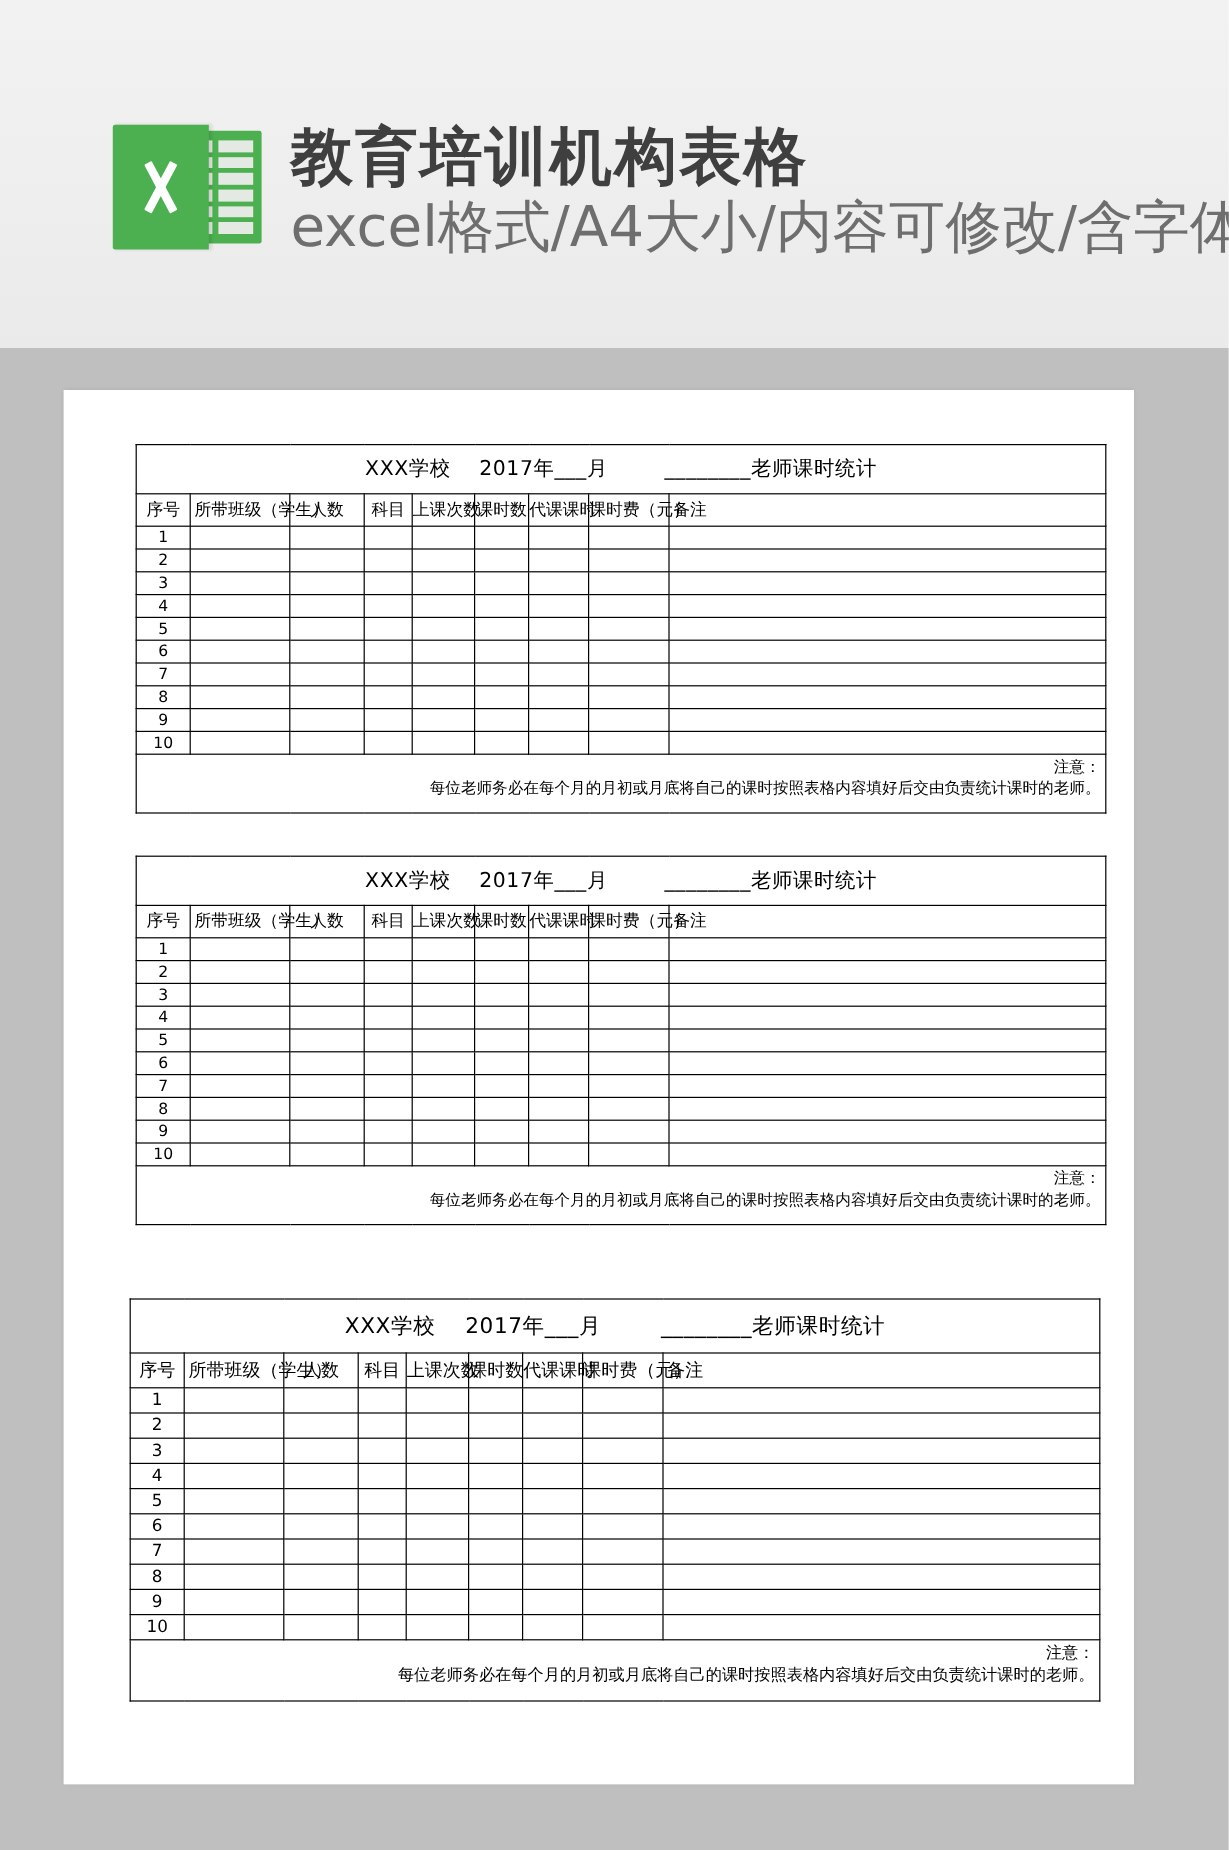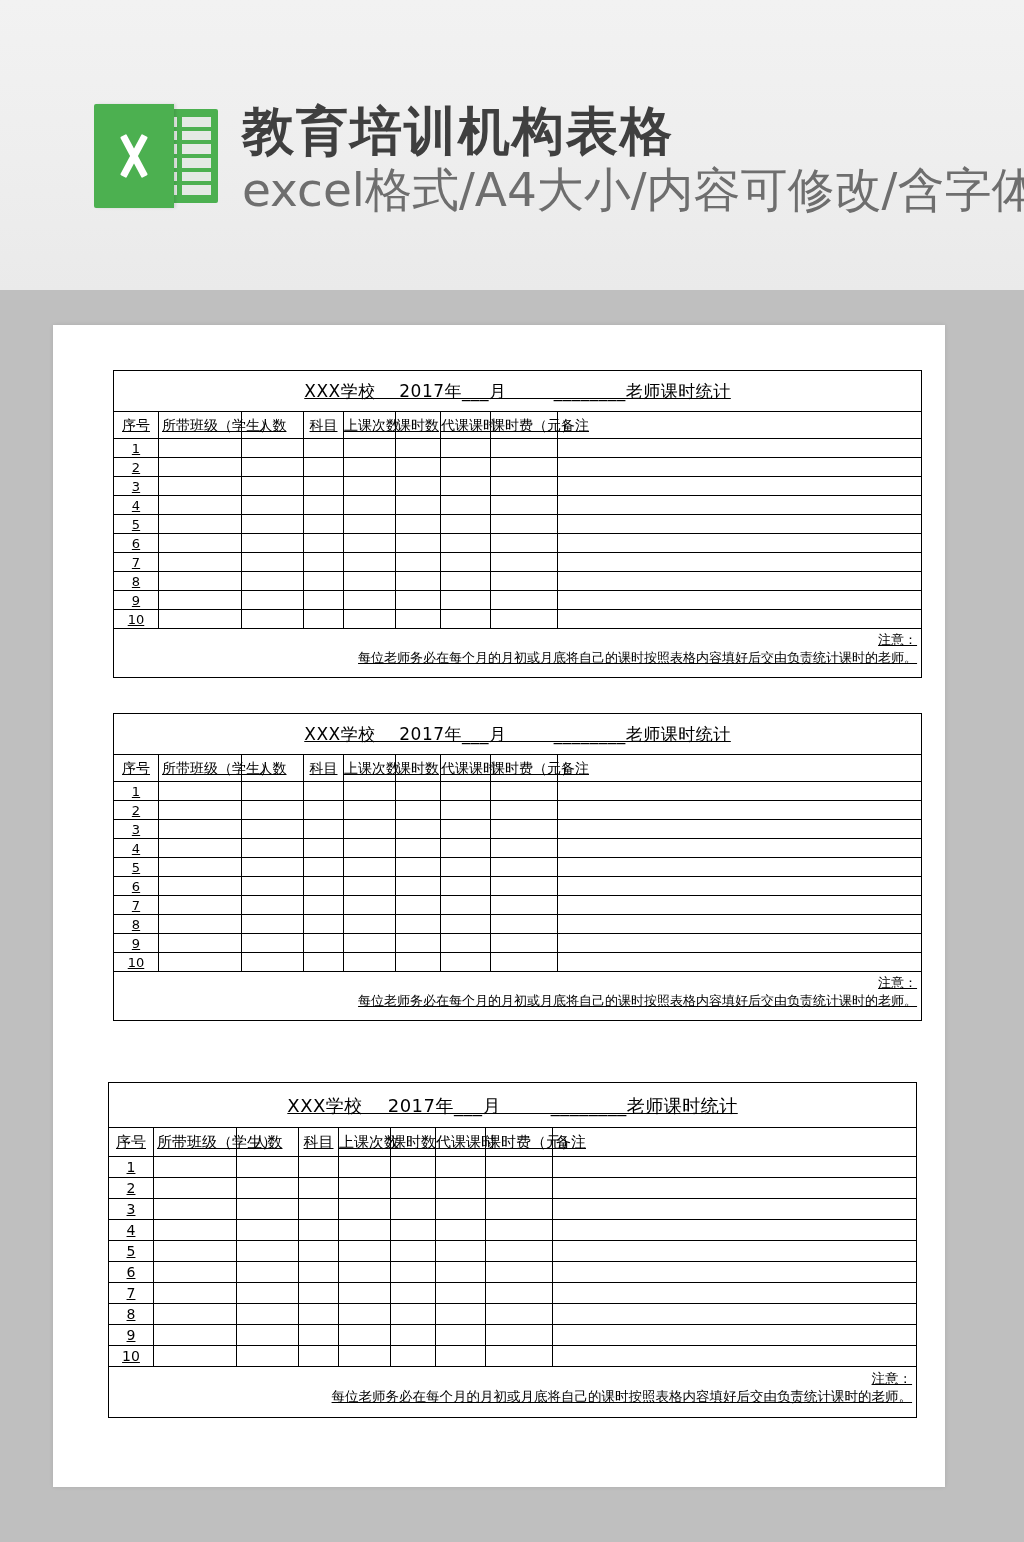--- a/index.html
+++ b/index.html
@@ -134,21 +134,20 @@
   }
 
   
   .sheet-table {
     position: absolute;
     border-collapse: collapse;
     table-layout: fixed;
     background: #ffffff;
     font-family: "DejaVu Sans", "Liberation Sans", sans-serif;
     color: #000000;
-    text-decoration: underline;
   }
   .sheet-table td {
     border: 1px solid #000000;
     padding: 0;
     text-align: center;
     vertical-align: middle;
     font-size: 13px;
     line-height: 15px;
     height: 18px;
     background: #ffffff;

